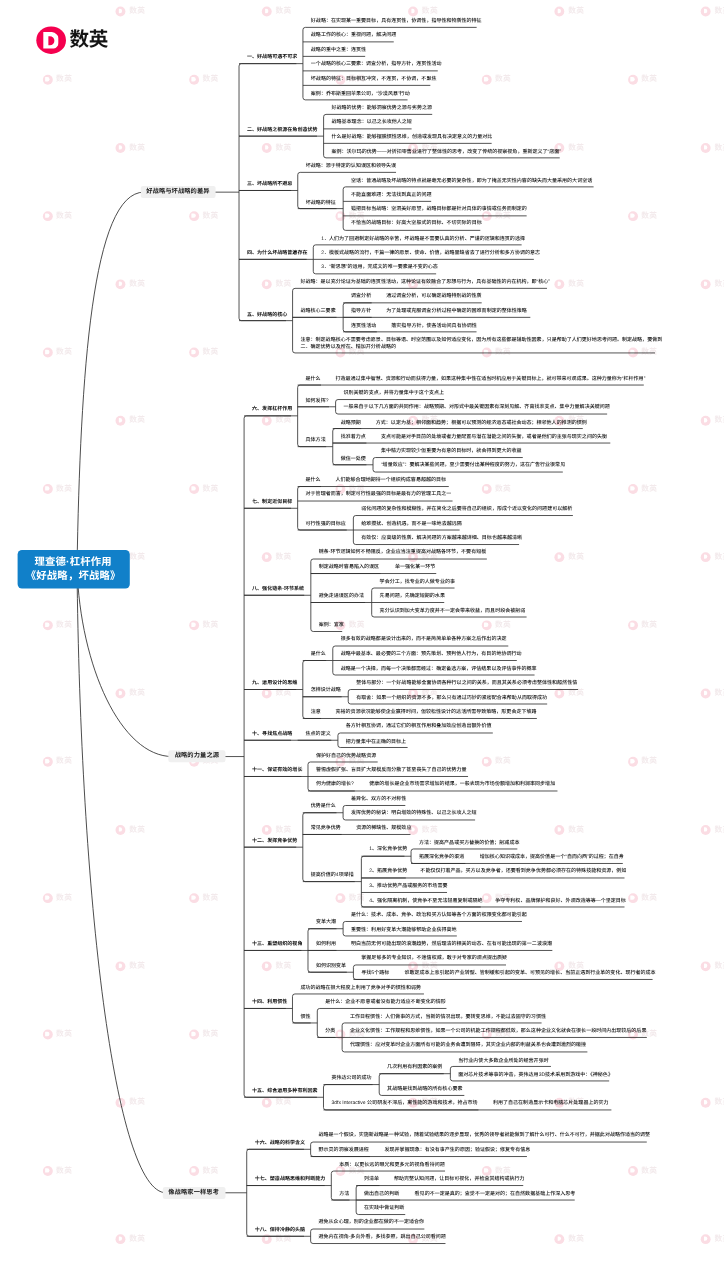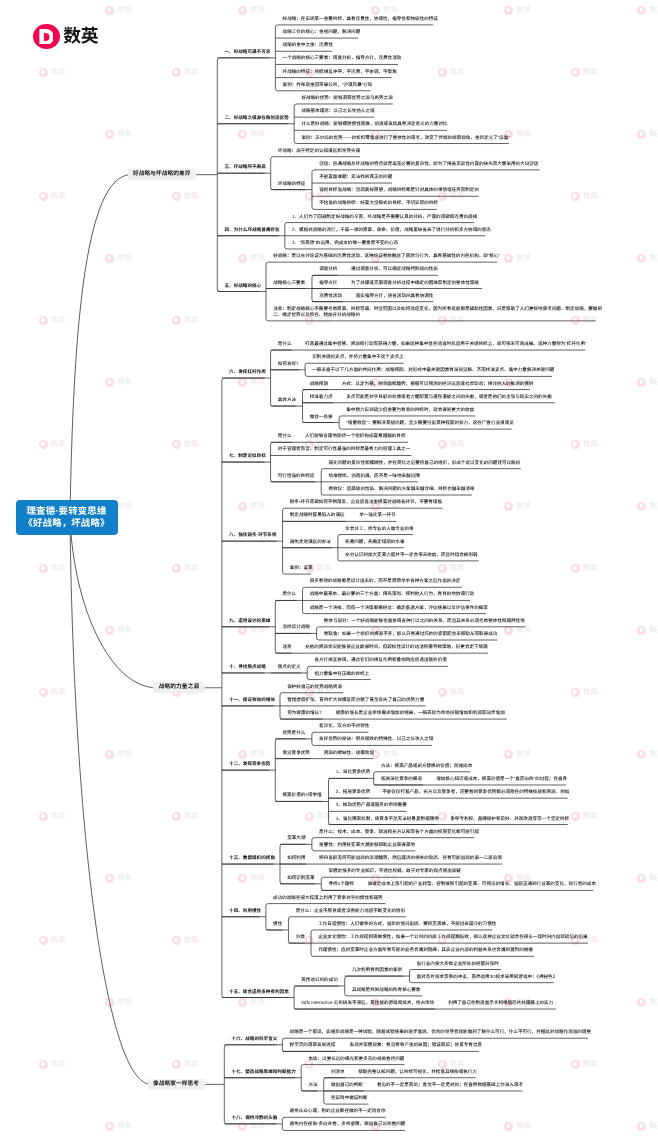--- a/index.html
+++ b/index.html
@@ -913,21 +913,21 @@
     <path d="M323.75 1077.76L475.68 1077.76"></path>
     <path d="M323.75 1090.94L522.48 1090.94"></path>
     <path d="M224.3 1123.89L282.39 1123.89"></path>
     <path d="M282.39 1119.5L282.39 1128.28"></path>
     <path d="M282.39 1119.5q0 -2.2 2.2 -2.2"></path>
     <path d="M282.39 1128.28q0 2.2 2.2 2.2"></path>
     <path d="M284.59 1117.3L385.78 1117.3"></path>
     <path d="M284.59 1130.48L404.98 1130.48"></path>
   </svg>
 <div id="rootnode">
-    <span>理查德·要转变思维</span>
+    <span>理查德·杠杆作用</span>
     <span>《好战略，坏战略》</span>
   </div>
 <div class="n l1" style="left:132.9px;top:171.38px;">好战略与坏战略的差异</div>
 <div class="n l2" style="left:224.5px;top:48.85px;">一、好战略可遇不可求</div>
 <div class="n l3" style="left:282.59px;top:15.9px;">好战略：在实现某一重要目标，具有连贯性，协调性，指导性和物质性的特征</div>
 <div class="n l3" style="left:282.59px;top:29.08px;">战略工作的核心：重视问题，解决问题</div>
 <div class="n l3" style="left:282.59px;top:42.26px;">战略的重中之重：连贯性</div>
 <div class="n l3" style="left:282.59px;top:55.44px;">一个战略的核心三要素：调查分析，指导方针，连贯性活动</div>
 <div class="n l3" style="left:282.59px;top:68.62px;">坏战略的特征：目标相互冲突，不连贯，不协调，不聚焦</div>
 <div class="n l3" style="left:282.59px;top:81.8px;">案例：乔布斯重回苹果公司，“沙漠风暴”行动</div>

